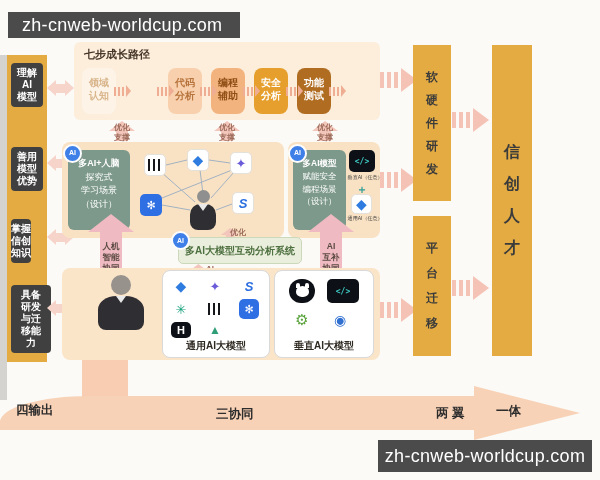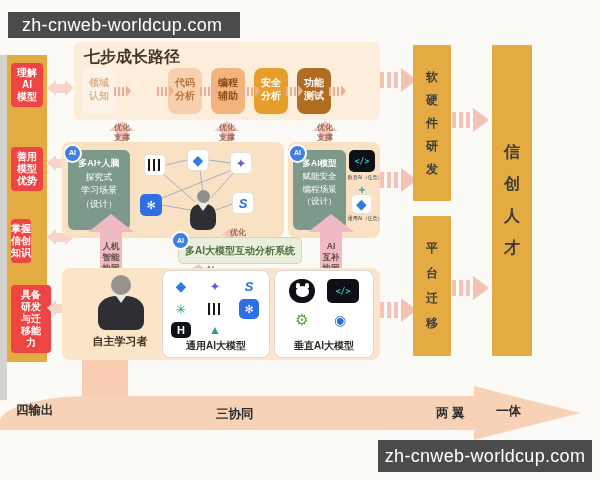--- a/index.html
+++ b/index.html
@@ -8,28 +8,28 @@
   .abs{position:absolute;}
 
   
   .wmbar{background:#4b4b4b;color:#fff;display:flex;align-items:center;font-size:18px;letter-spacing:.3px;}
 
   
   .graystrip{background:#d4d3d0;}
 
   
   .goldbar{background:#e3ab42;}
-  .goalbox{background:#ef4444;border-radius:4px;color:#fff;font-weight:bold;font-size:10px;
+  .goalbox{background:#404040;border-radius:4px;color:#fff;font-weight:bold;font-size:10px;
            text-align:center;padding:4px 0;line-height:1.2;}
   .vcol{display:flex;flex-direction:column;align-items:center;justify-content:center;
         color:#3b3b3b;font-weight:bold;}
 
   
   .stepspanel{background:#fceedb;border-radius:6px;}
-  .ptitle{font-size:16px;font-weight:bold;color:#46372a;}
+  .ptitle{font-size:11px;font-weight:bold;color:#46372a;}
   .step{width:34px;height:46px;border-radius:8px;text-align:center;font-size:10px;font-weight:bold;
         line-height:1.25;padding-top:9px;box-sizing:border-box;position:absolute;top:26px;}
   .s1{background:#fdf3e7;color:#d9b68c}.s2{background:#fae4cc;color:#cf9563}
   .s3{background:#f8d0ae;color:#b7743d}.s4{background:#f3b37f;color:#8e4e14}
   .s5{background:#e69f2c;color:#fff}.s6{background:#b06d22;color:#fff}.s7{background:#91581a;color:#fff}
 
   
   .sarrow{display:flex;align-items:center;}
   .sarrow .b{background:currentColor;margin-right:2px;}
   .sarrow .tri{width:0;height:0;}
@@ -367,21 +367,20 @@
         <div>AI</div>
         <div>协同</div>
       </div>
   </div>
 
   <div class="abs scenepanel" style="left:62px;top:268px;width:318px;height:92px;background:#fbe5c9;">
     <div class="avatar abs" style="left:36px;top:7px;width:46px;">
       <div class="head" style="width:20px;height:20px;background:#97928c;"></div>
       <div class="torso" style="width:46px;height:34px;"></div>
     </div>
-    <div class="abs" style="left:8px;top:66px;width:100px;text-align:center;font-size:11px;font-weight:bold;color:#3a2e1f;">自主学习者</div>
 
     <div class="modelbox abs" style="left:100px;top:2px;width:106px;height:86px;">
       <div class="icon white abs" style="left:8px;top:5px;width:20px;height:20px;border:none;">
           <span class="g-cube">◆</span>
         </div>
       <div class="icon white abs" style="left:42px;top:5px;width:20px;height:20px;border:none;">
           <span class="g-star">✦</span>
         </div>
       <div class="icon white abs" style="left:76px;top:5px;width:20px;height:20px;border:none;">
           <span class="g-spark">S</span>

